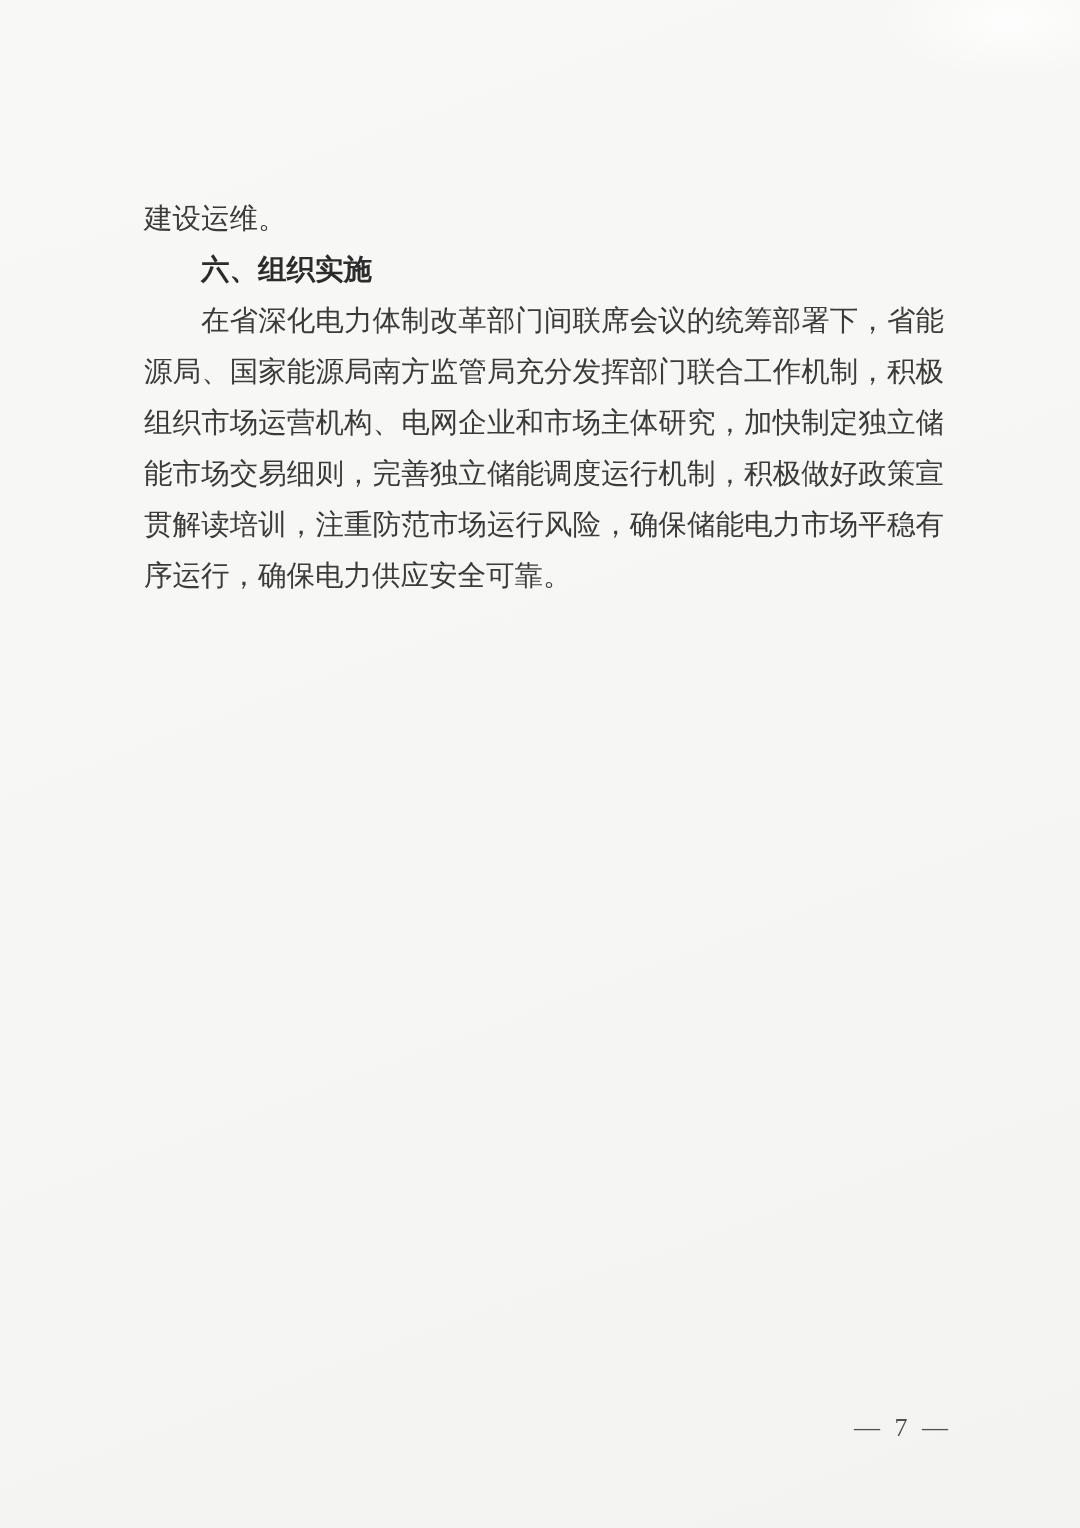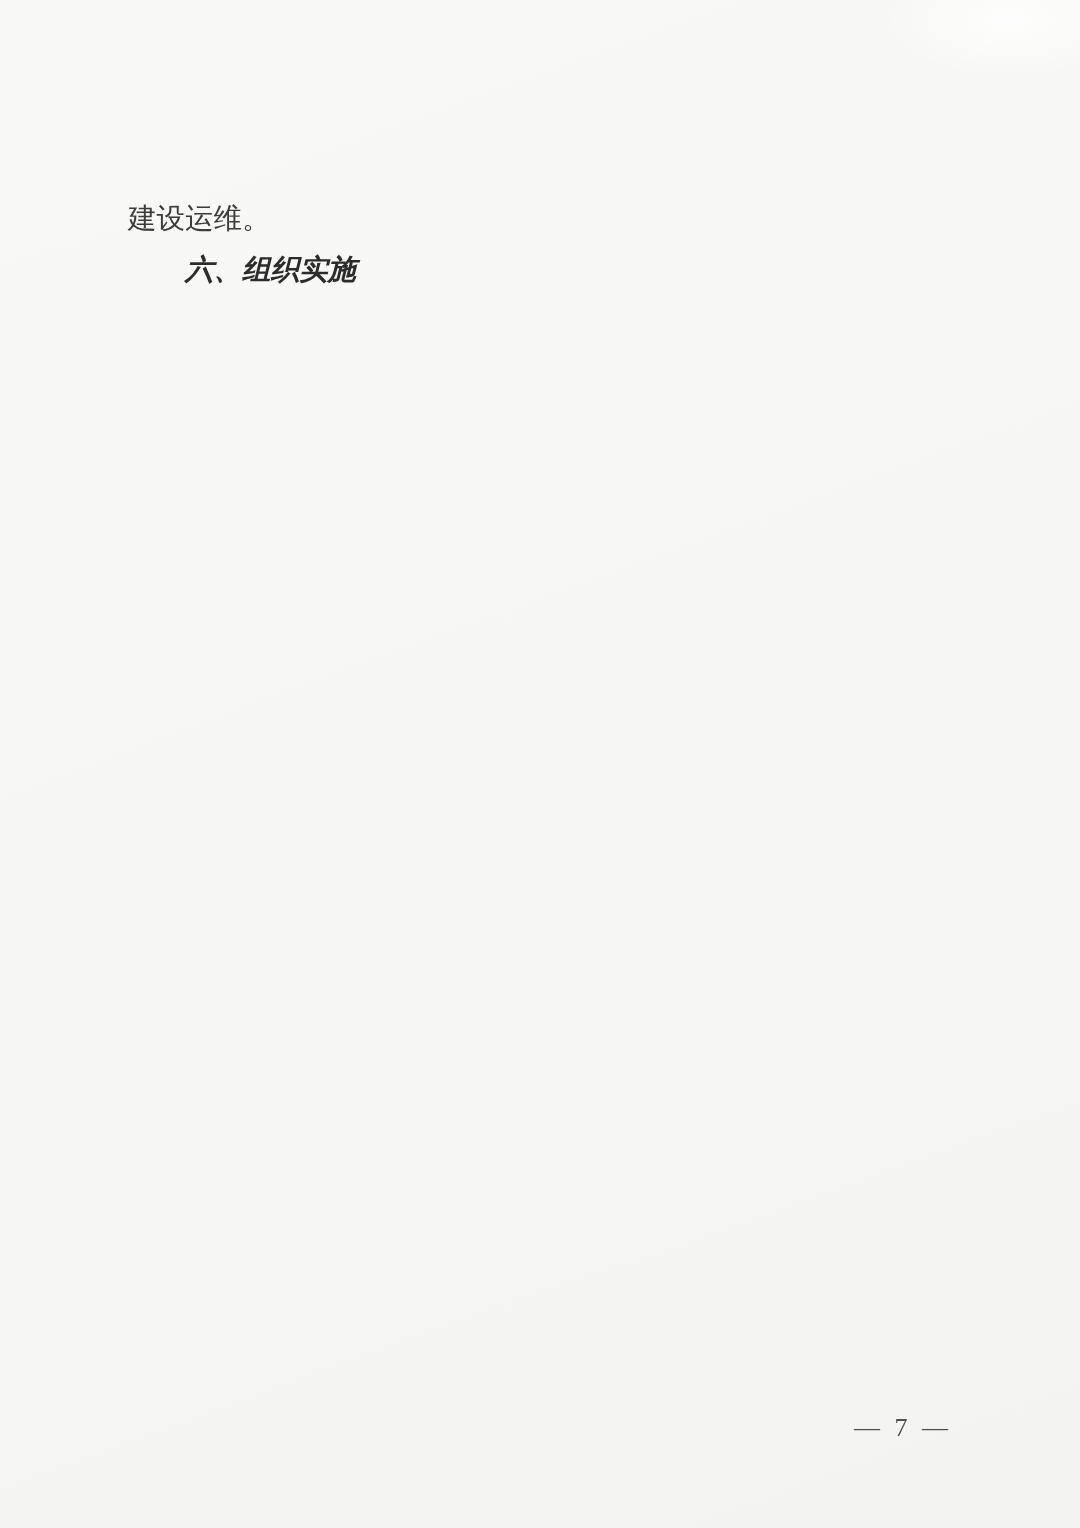--- a/index.html
+++ b/index.html
@@ -25,21 +25,21 @@
     top: -40px;
     right: -60px;
     width: 260px;
     height: 120px;
     background: radial-gradient(ellipse at center, rgba(255,255,255,0.85), rgba(255,255,255,0) 70%);
     pointer-events: none;
   }
 
   .content {
     position: absolute;
-    left: 128px;
+    left: 144px;
     top: 193px;
     width: 800px;
     color: #3b3b3b;
     font-size: 28.5px;
     line-height: 51px;
     text-align: justify;
     text-justify: inter-character;
   }
 
   .content p {
@@ -52,21 +52,20 @@
   }
 
   .content h2.section-heading {
     font-family: "Liberation Sans", sans-serif;
     font-size: 28.5px;
     line-height: 51px;
     font-weight: 700;
     color: #2c2c2c;
     text-indent: 2em;
     text-align: left;
-    font-style: italic;
   }
 
   .page-number {
     position: absolute;
     top: 1408px;
     right: 128px;
     font-size: 26px;
     line-height: 40px;
     color: #4f4f52;
     letter-spacing: 4px;
@@ -81,18 +80,19 @@
   <div class="scan-glare"></div>
 
   <div class="content">
 
     <p class="continuation">建设运维。</p>
 
 
 
     <h2 class="section-heading">六、组织实施</h2>
 
+    <p class="body-paragraph">在省深化电力体制改革部门间联席会议的统筹部署下，省能源局、国家能源局南方监管局充分发挥部门联合工作机制，积极组织市场运营机构、电网企业和市场主体研究，加快制定独立储能市场交易细则，完善独立储能调度运行机制，积极做好政策宣贯解读培训，注重防范市场运行风险，确保储能电力市场平稳有序运行，确保电力供应安全可靠。</p>
 
   </div>
 
   <div class="page-number">— 7 —</div>
 
 </div>
 
 </body></html>

